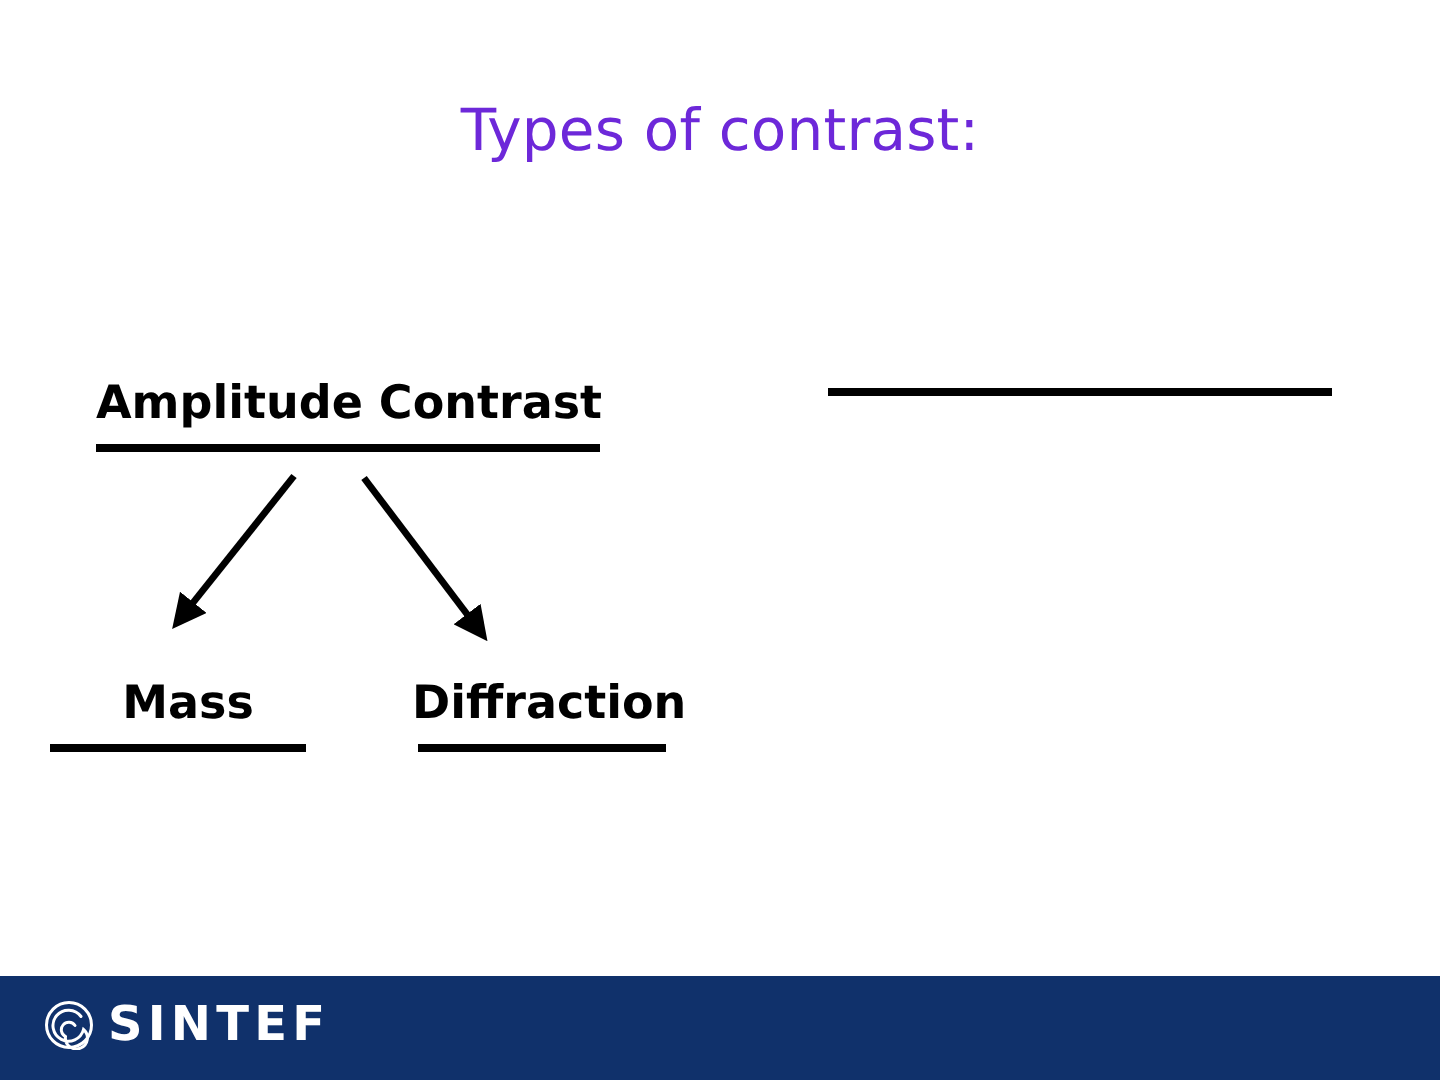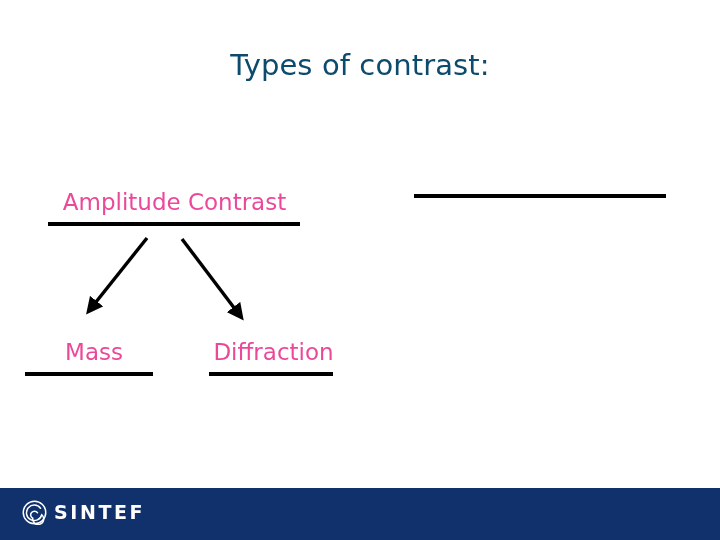--- a/index.html
+++ b/index.html
@@ -24,30 +24,30 @@
   
   .slide-title {
     position: absolute;
     left: 0;
     top: 48px;
     width: 720px;
     text-align: center;
     font-size: 29px;
     line-height: 34px;
     font-weight: 400;
-    color: #0c4a6e;
+    color: #6d28d9;
     letter-spacing: 0.1px;
     white-space: nowrap;
   }
 
   
   .node {
     position: absolute;
-    color: #ec4899;
-    font-weight: 400;
+    color: #000000;
+    font-weight: 700;
     white-space: nowrap;
   }
   .node-label {
     display: block;
     font-size: 23px;
     line-height: 28px;
     text-align: center;
   }
   .node-rule {
     display: block;
@@ -118,21 +118,21 @@
     display: flex;
     align-items: center;
     gap: 7px;
   }
   #footer-logo-mark {
     width: 25px;
     height: 25px;
     display: block;
   }
   #footer-logo-text {
-    font-size: 19px;
+    font-size: 24px;
     font-weight: 700;
     letter-spacing: 2.6px;
     color: #ffffff;
     line-height: 25px;
   }
 </style>
 </head>
 <body>
 
 <div id="slide">

